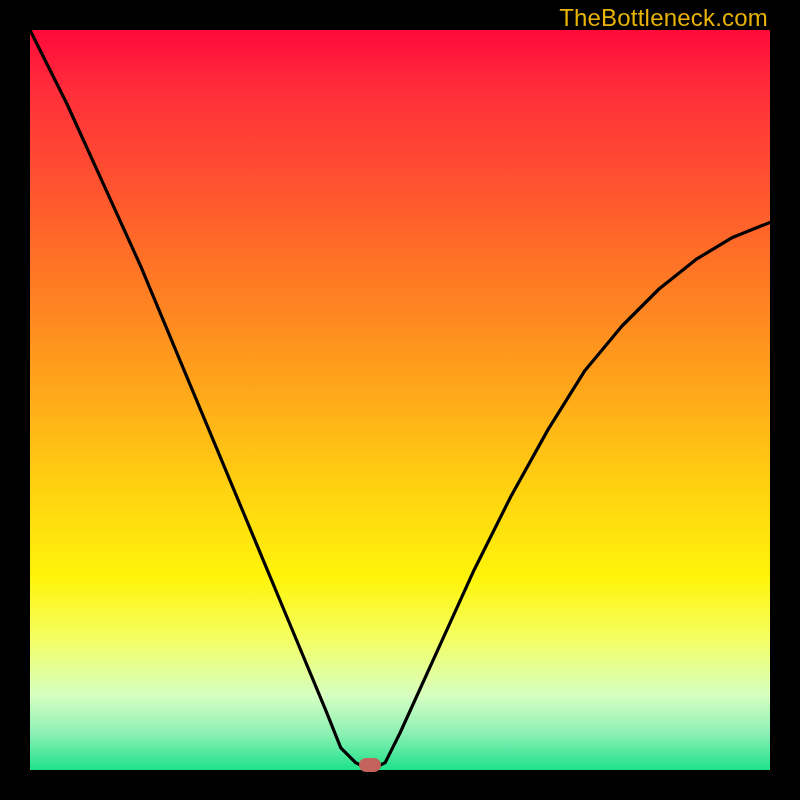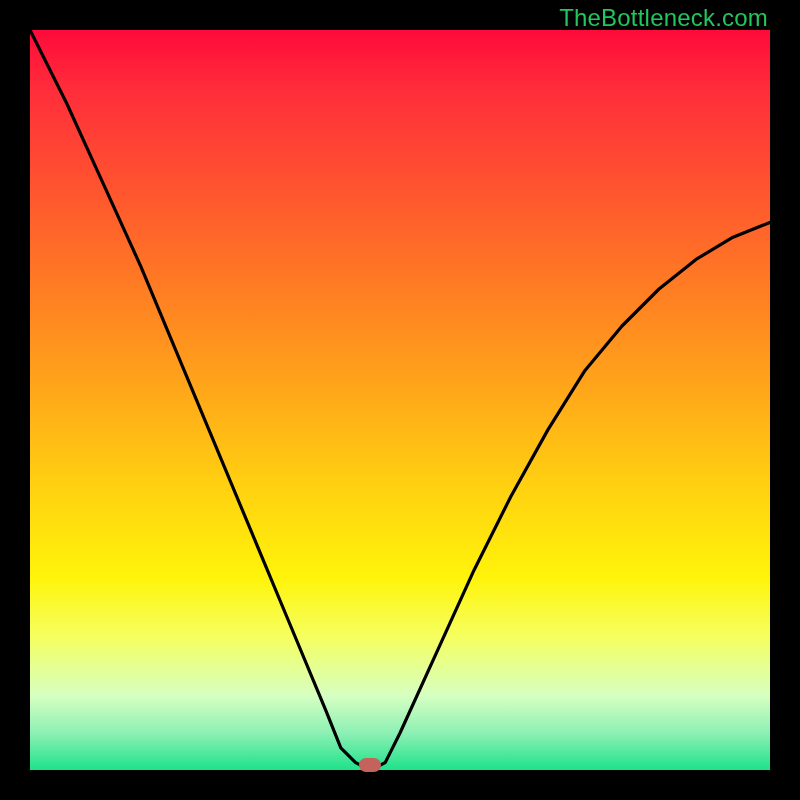--- a/index.html
+++ b/index.html
@@ -38,21 +38,21 @@
       #8df0b4 95%,
       #1ee28a 100%
     );
   }
   .watermark {
     position: absolute;
     top: 4px;
     right: 32px;
     font-size: 24px;
     font-weight: 500;
-    color: #22c55e;
+    color: #eab308;
     letter-spacing: 0.2px;
     user-select: none;
   }
   svg.curve {
     position: absolute;
     left: 0;
     top: 0;
     width: 740px;
     height: 740px;
     overflow: visible;

